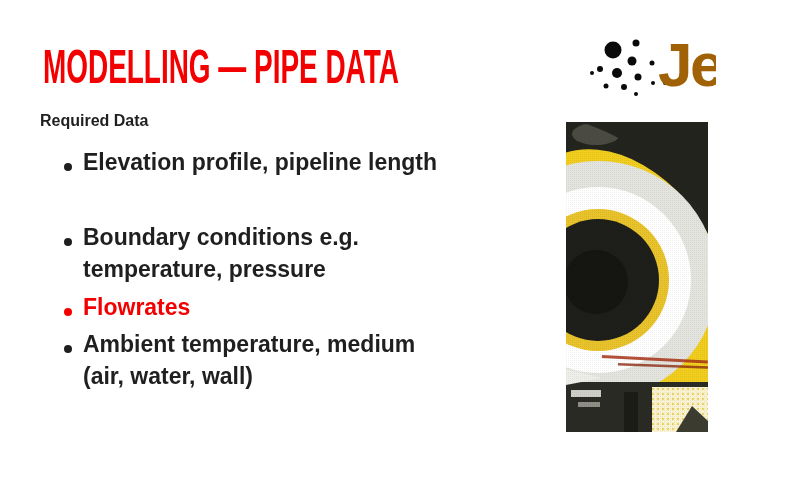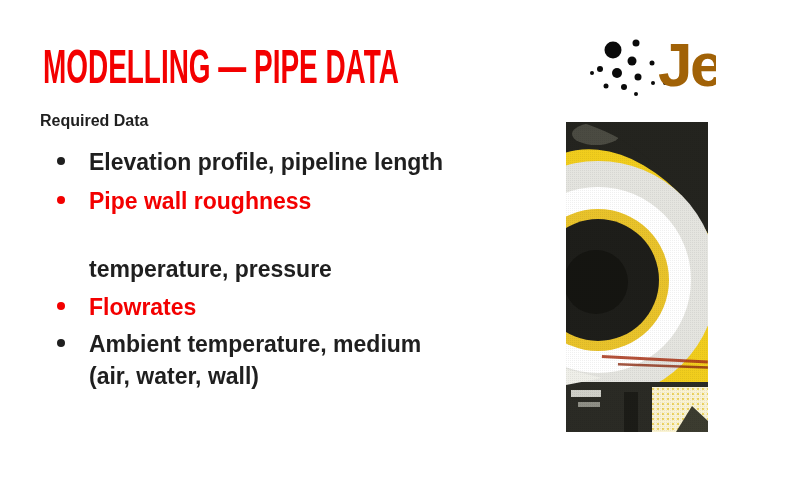--- a/index.html
+++ b/index.html
@@ -39,24 +39,24 @@
     top: 107px;
     font-size: 16px;
     line-height: 28px;
     font-weight: 700;
     color: var(--text-dark, #1F1F1F);
   }
 
   
   .row {
     position: absolute;
-    left: 57px;
+    left: 64px;
     display: flex;
-    align-items: flex-start;
-    gap: 24px;
+    align-items: center;
+    gap: 11px;
     font-size: 23px;
     line-height: 28px;
     font-weight: 600;
     white-space: nowrap;
   }
   .row[data-color="dark"] { color: var(--text-dark, #1F1F1F); }
   .row[data-color="red"]  { color: var(--accent-red, #F30000); }
   .dot {
     flex: 0 0 auto;
     width: 8px;
@@ -101,23 +101,23 @@
 <div class="slide">
 
   <div class="title">MODELLING — PIPE DATA</div>
 
   <div class="subtitle">Required Data</div>
 
   <div class="row" style="top:148px" data-color="dark">
     <span class="dot" data-show="true"></span>
     <span class="txt">Elevation profile, pipeline length</span>
   </div>
-  <div class="row" style="top:187px" data-color="red">
+  <div class="row" style="top:223px" data-color="dark">
     <span class="dot" data-show="true"></span>
-    <span class="txt">Pipe wall roughness</span>
+    <span class="txt">Boundary conditions e.g.</span>
   </div>
   <div class="row" style="top:293px" data-color="red">
     <span class="dot" data-show="true"></span>
     <span class="txt">Flowrates</span>
   </div>
   <div class="row" style="top:255px" data-color="dark">
     <span class="dot" data-show="false"></span>
     <span class="txt">temperature, pressure</span>
   </div>
   <div class="row" style="top:330px" data-color="dark">

